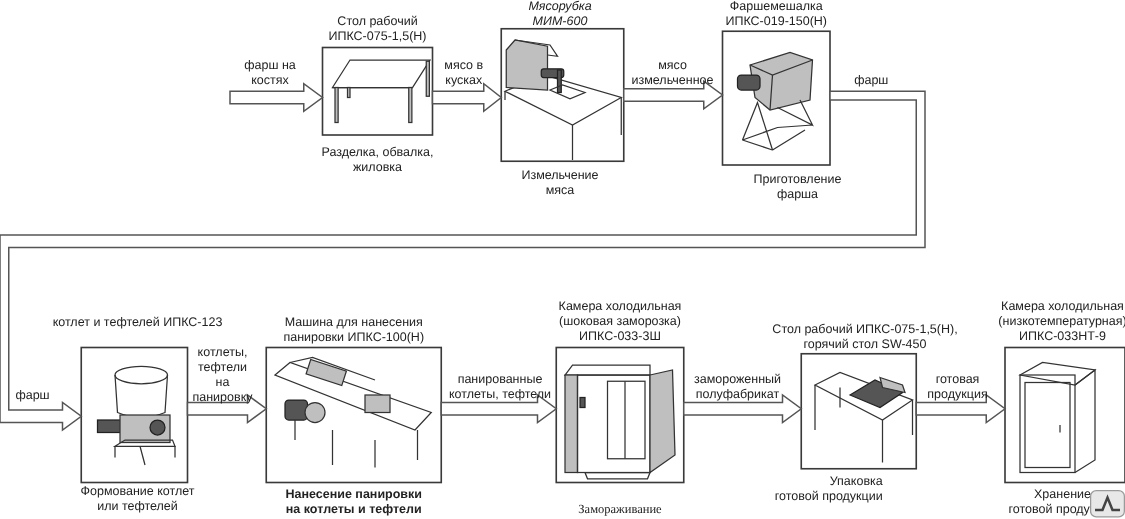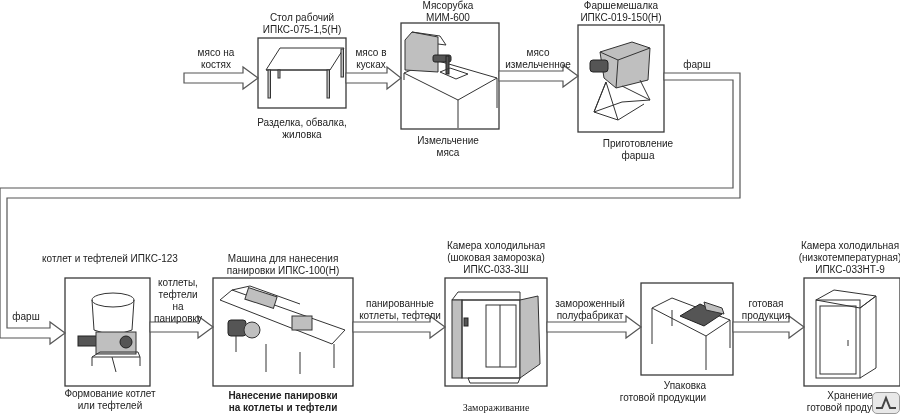--- a/index.html
+++ b/index.html
@@ -122,41 +122,43 @@
     <path class="eq" d="M860,308 L876,296 L876,368 L860,378"></path>
     <rect class="eq" x="820" y="306" width="36" height="68"></rect>
     <line class="eq" x1="848" y1="340" x2="848" y2="346"></line>
   </g>
 </svg>
 
 <div class="lbl" style="left:302px;top:12px;">
     <div>Стол рабочий</div>
     <div>ИПКС-075-1,5(Н)</div>
   </div>
-<div class="lbl" style="left:448px;top:0px;">
+<div class="lbl" style="left:448px;top:0px;font-style:italic;">
     <div>Мясорубка</div>
     <div>МИМ-600</div>
   </div>
 <div class="lbl" style="left:621px;top:0px;">
     <div>Фаршемешалка</div>
     <div>ИПКС-019-150(Н)</div>
   </div>
 <div class="lbl" style="left:110px;top:253px;">
     <div>котлет и тефтелей ИПКС-123</div>
   </div>
 <div class="lbl" style="left:283px;top:253px;">
     <div>Машина для нанесения</div>
     <div>панировки ИПКС-100(Н)</div>
   </div>
 <div class="lbl" style="left:496px;top:240px;">
     <div>Камера холодильная</div>
     <div>(шоковая заморозка)</div>
     <div>ИПКС-033-3Ш</div>
   </div>
 <div class="lbl" style="left:692px;top:258px;">
+    <div>Стол рабочий ИПКС-075-1,5(Н),</div>
+    <div>горячий стол SW-450</div>
   </div>
 <div class="lbl" style="left:850px;top:240px;">
     <div>Камера холодильная</div>
     <div>(низкотемпературная)</div>
     <div>ИПКС-033НТ-9</div>
   </div>
 
 <div class="lbl" style="left:302px;top:117px;">
     <div>Разделка, обвалка,</div>
     <div>жиловка</div>
@@ -184,21 +186,21 @@
 <div class="lbl" style="left:663px;top:380px;text-align:right;">
     <div>Упаковка</div>
     <div>готовой продукции</div>
   </div>
 <div class="lbl" style="left:850px;top:390px;">
     <div>Хранение</div>
     <div>готовой продукции</div>
   </div>
 
 <div class="lbl" style="left:216px;top:47px;">
-    <div>мясо на</div>
+    <div>фарш на</div>
     <div>костях</div>
   </div>
 <div class="lbl" style="left:371px;top:47px;">
     <div>мясо в</div>
     <div>кусках</div>
   </div>
 <div class="lbl" style="left:538px;top:47px;">
     <div>мясо</div>
     <div>измельченное</div>
   </div>

